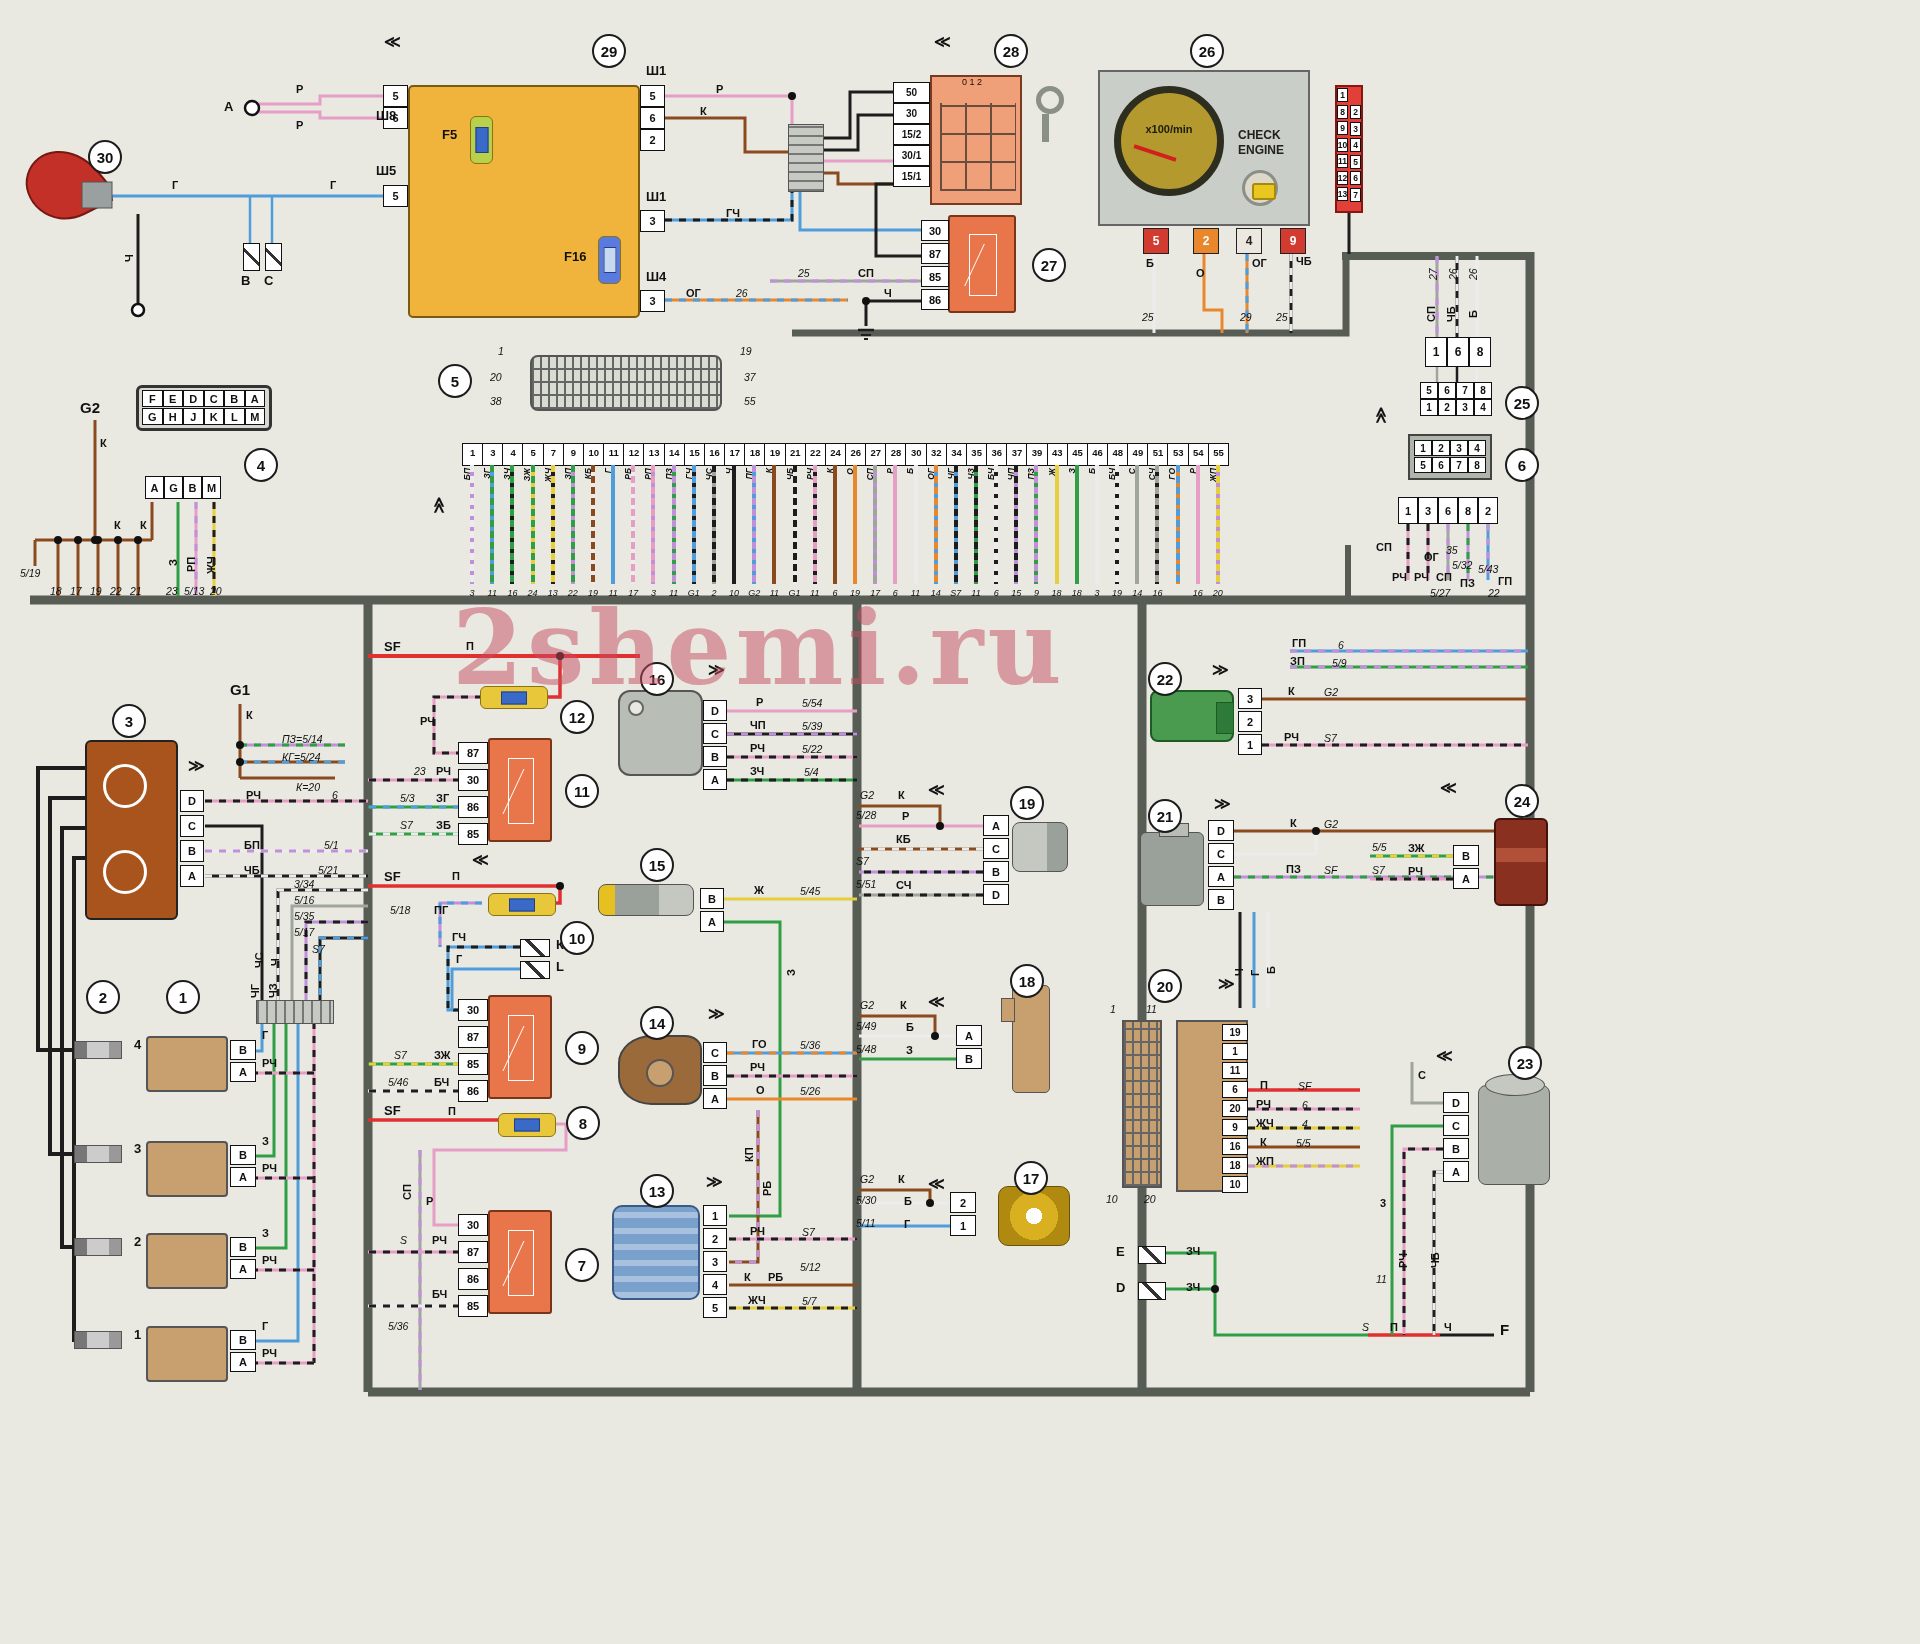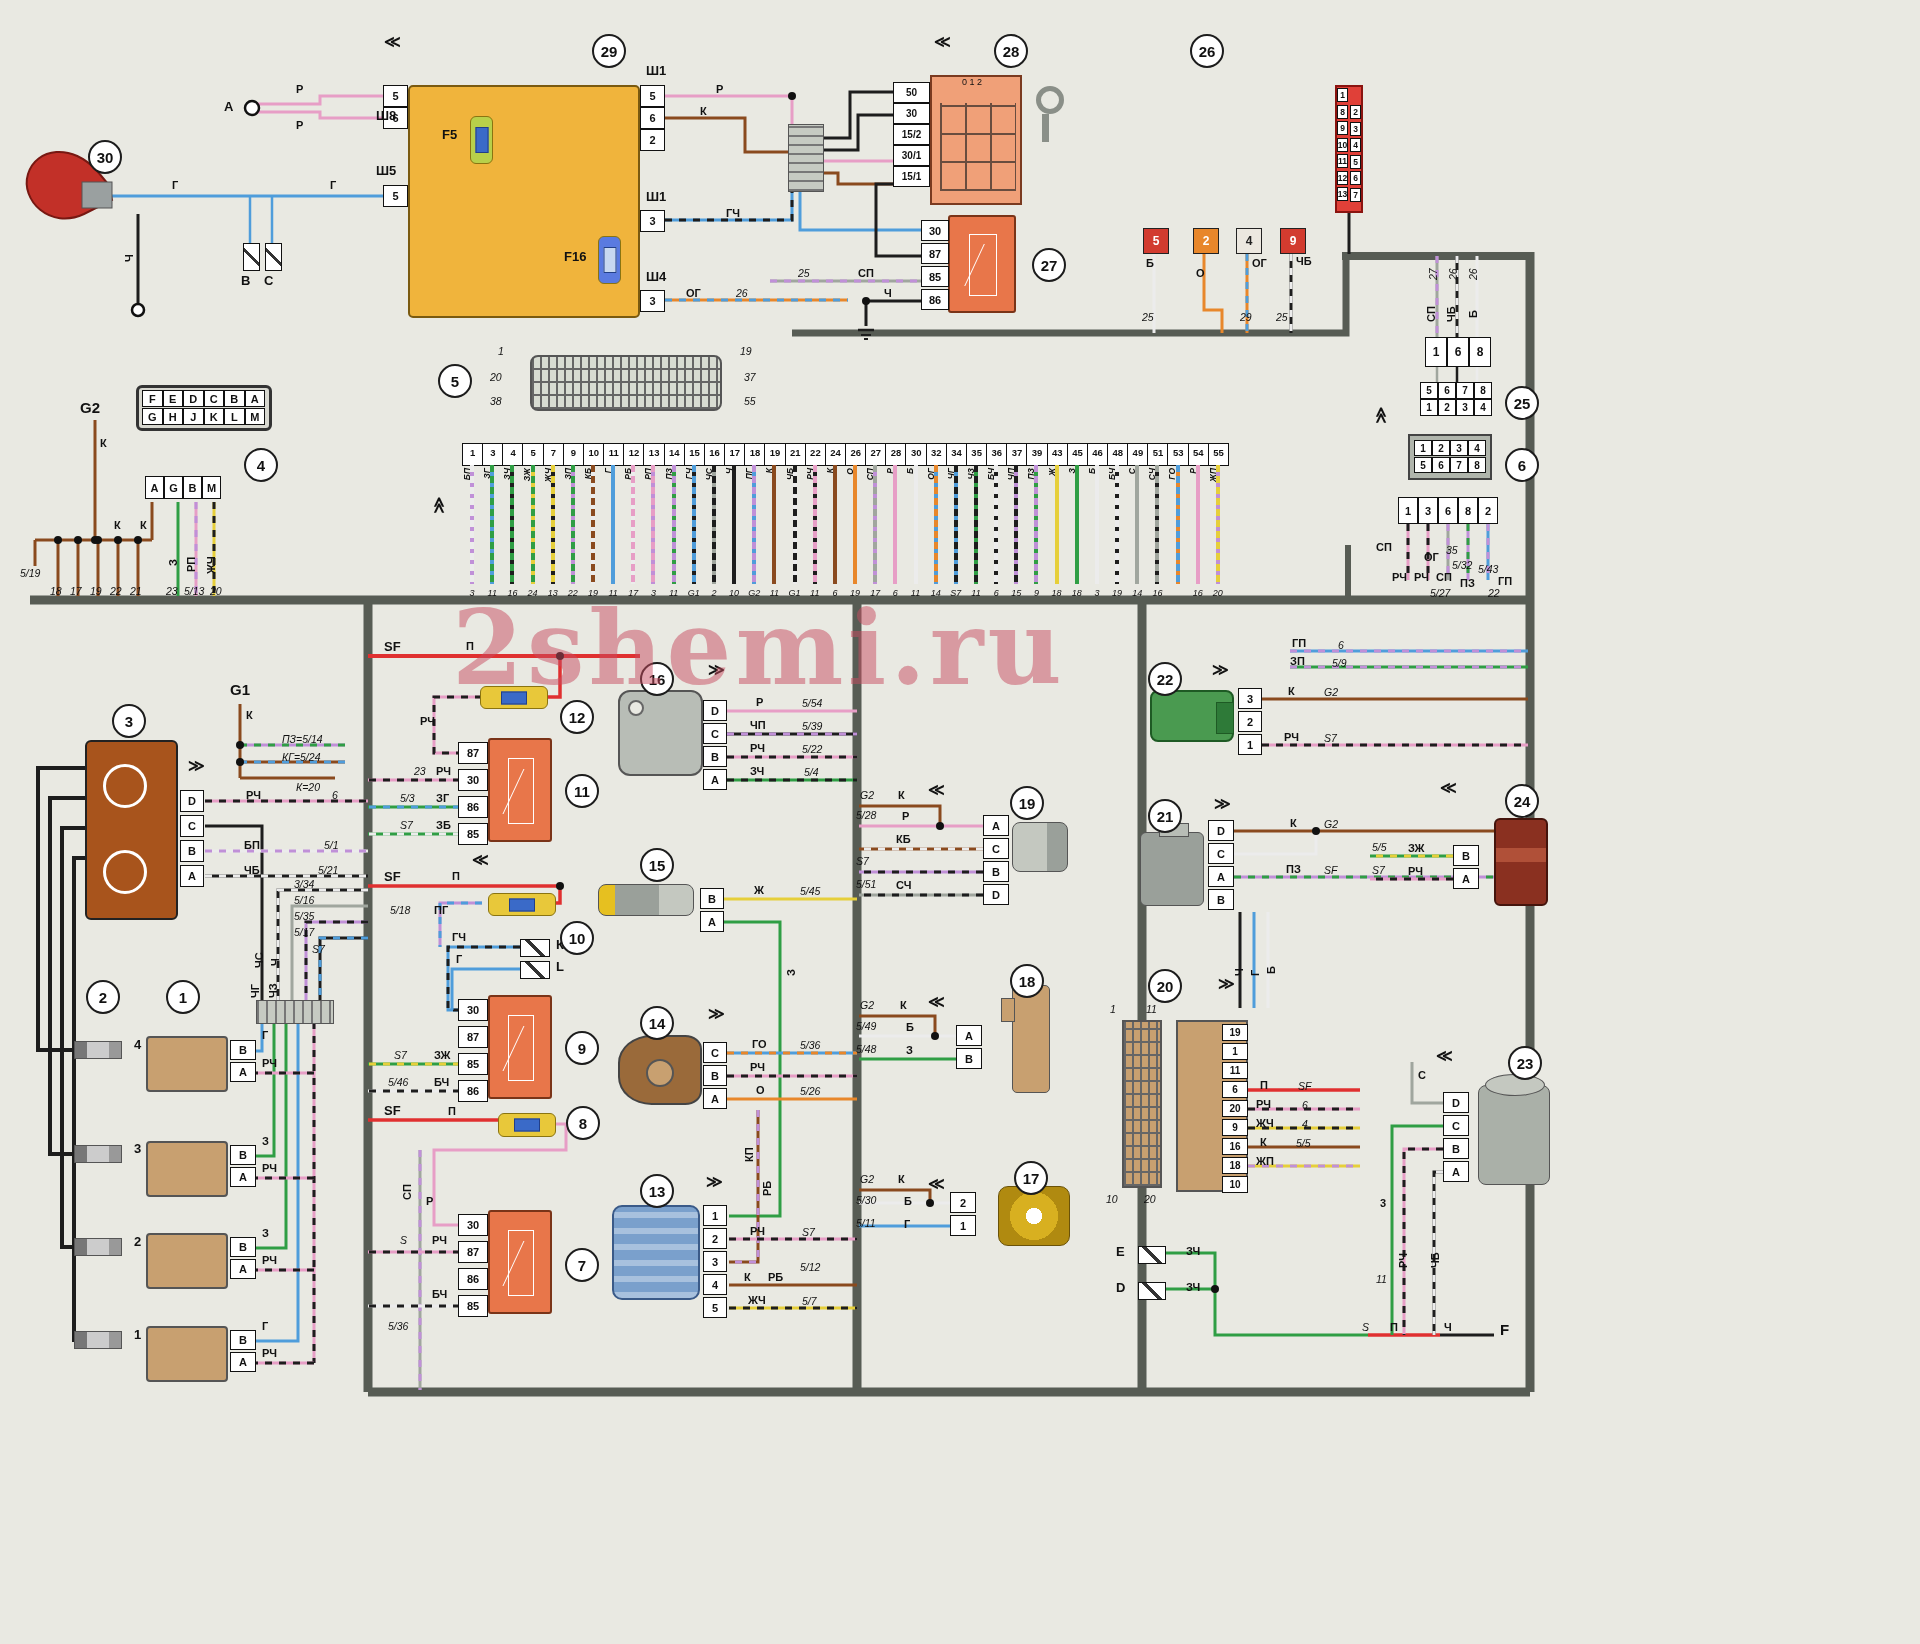--- a/index.html
+++ b/index.html
@@ -323,20 +323,30 @@
   </div>
   <div class="abs" style="left:1036px;top:86px;z-index:3">
     <div style="width:18px;height:18px;border:5px solid #8a8f88;border-radius:50%"></div>
     <div style="width:7px;height:28px;background:#8a8f88;margin-left:6px"></div>
   </div>
 
   <div class="box relay" style="left:948px;top:215px;width:68px;height:98px">
       <div class="rglyph"></div>
     </div>
 
+  <div class="box" style="left:1098px;top:70px;width:212px;height:156px;background:#c9cec9;border-color:#666">
+    <div class="abs" style="left:14px;top:14px;width:110px;height:110px;border-radius:50%;background:#b49a2e;border:7px solid #2e2e20">
+      <span style="position:absolute;left:0;right:0;top:30px;text-align:center;font-size:11px;font-weight:bold;color:#1c1c10">x100/min</span>
+      <div style="position:absolute;left:12px;top:58px;width:44px;height:4px;background:#d02020;transform:rotate(18deg)"></div>
+    </div>
+    <div style="position:absolute;left:138px;top:56px;width:64px;font-size:12px;font-weight:bold;color:#22221a;line-height:1.25">CHECK ENGINE</div>
+    <div class="abs" style="left:142px;top:98px;width:36px;height:36px;border-radius:50%;border:3px solid #8a8f88;background:#ded8c8">
+      <div style="position:absolute;left:7px;top:10px;width:20px;height:13px;background:#e8c820;border:2px solid #a8880e;border-radius:3px"></div>
+    </div>
+  </div>
   <div>
       <span class="cpin" style="left: 1143px; background: rgb(210, 59, 47); color: rgb(255, 255, 255);">5</span>
       <span class="cpin" style="left: 1193px; background: rgb(232, 135, 43); color: rgb(255, 255, 255);">2</span>
       <span class="cpin" style="left: 1236px; background: rgb(236, 232, 224); color: rgb(34, 34, 34);">4</span>
       <span class="cpin" style="left: 1280px; background: rgb(210, 59, 47); color: rgb(255, 255, 255);">9</span>
     </div>
 
   <div class="box" style="left:1335px;top:85px;width:28px;height:128px;background:#e04038;border-color:#8a1410"></div>
   <div class="ps v" style="left:1337px;top:88px;--cw:11px;--ch:14px;--fs:8.5px;--mg:0 0 2.5px 0">
       <span>1</span>

